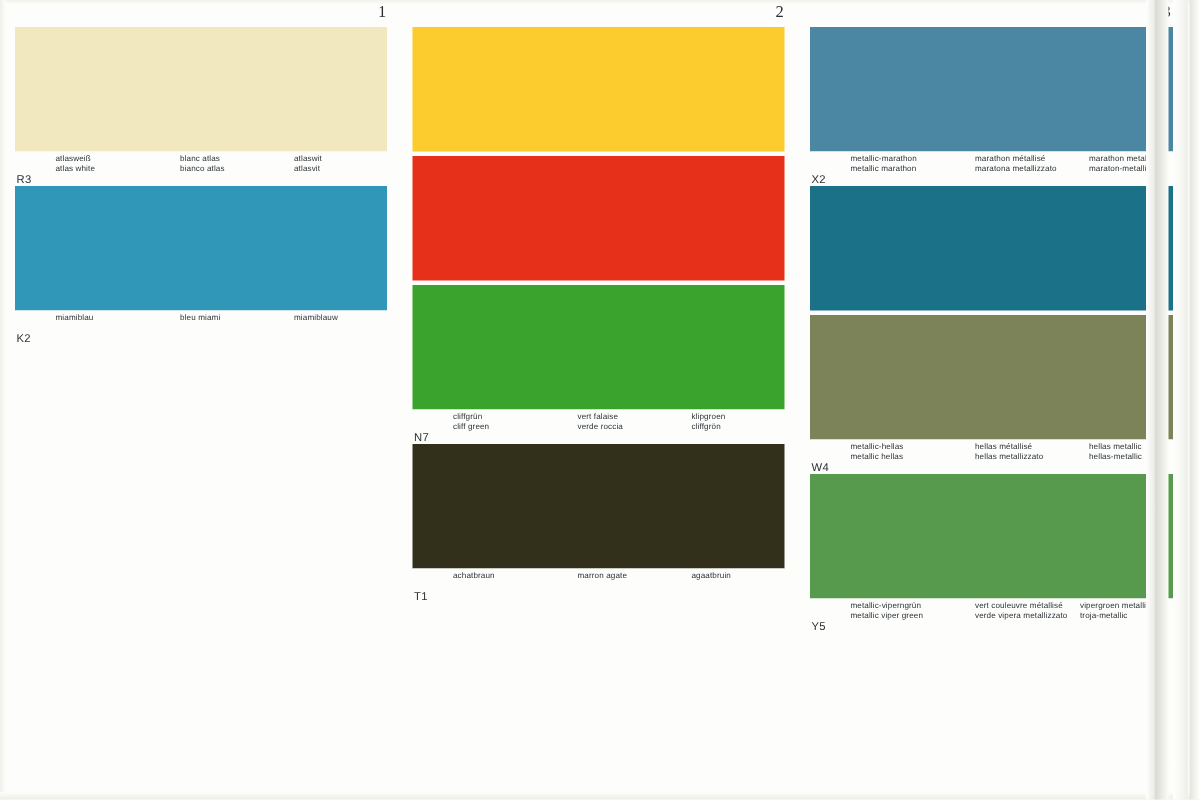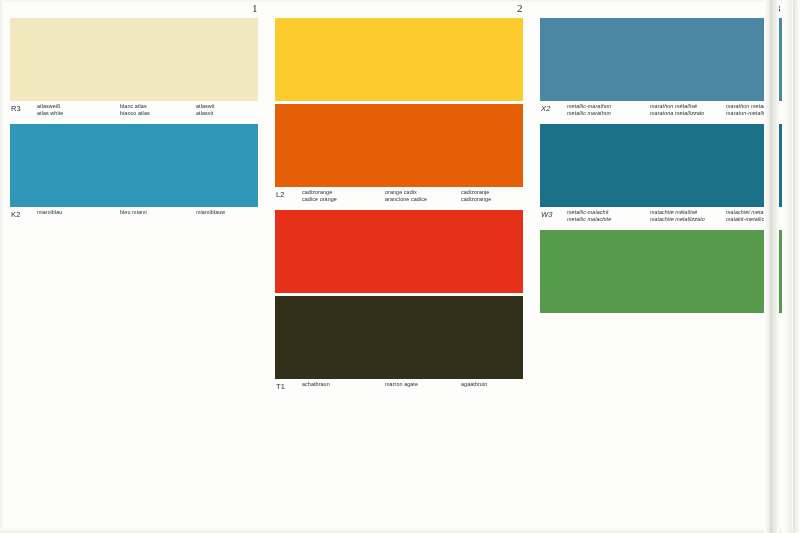--- a/index.html
+++ b/index.html
@@ -65,21 +65,21 @@
   .caption {
     position: relative;
     height: 19px;
     background: #fdfdfb;
     padding-top: 1px;
   }
 
   .code {
     position: absolute;
     left: 1px;
-    top: 3px;
+    top: 14px;
     font-family: "Liberation Sans", sans-serif;
     font-size: 7.5px;
     color: #2b3136;
     letter-spacing: 0.2px;
   }
 
   .names {
     position: absolute;
     font-size: 5.4px;
     line-height: 7.6px;
@@ -164,43 +164,43 @@
     </div>
 
   </div>
 
   <div class="column" style="left:275px;">
 
     <div class="swatch-block">
       <div class="swatch" style="background-color: rgb(252, 203, 45);"></div>
     </div>
 
-    <div class="swatch-block">
-      <div class="swatch" style="background-color: rgb(229, 95, 8);"></div>
-      <div class="caption">
-        <div class="code">L2</div>
-        <div class="names n-de">
-          <div>cadizorange</div>
-          <div>cadice orange</div>
-        </div>
-        <div class="names n-fr">
-          <div>orange cadix</div>
-          <div>arancione cadice</div>
-        </div>
-        <div class="names n-nl">
-          <div>cadizoranje</div>
-          <div>cadizorange</div>
-        </div>
-      </div>
-    </div>
 
     <div class="swatch-block">
       <div class="swatch" style="background-color: rgb(231, 48, 26);"></div>
     </div>
 
+    <div class="swatch-block">
+      <div class="swatch" style="background-color: rgb(58, 163, 45);"></div>
+      <div class="caption">
+        <div class="code">N7</div>
+        <div class="names n-de">
+          <div>cliffgrün</div>
+          <div>cliff green</div>
+        </div>
+        <div class="names n-fr">
+          <div>vert falaise</div>
+          <div>verde roccia</div>
+        </div>
+        <div class="names n-nl">
+          <div>klipgroen</div>
+          <div>cliffgrön</div>
+        </div>
+      </div>
+    </div>
 
     <div class="swatch-block">
       <div class="swatch" style="background-color: rgb(50, 48, 27);"></div>
       <div class="caption">
         <div class="code">T1</div>
         <div class="names n-de">
           <div>achatbraun</div>
 
         </div>
         <div class="names n-fr">
@@ -209,21 +209,21 @@
         </div>
         <div class="names n-nl">
           <div>agaatbruin</div>
 
         </div>
       </div>
     </div>
 
   </div>
 
-  <div class="column" style="left:540px;font-style:italic;">
+  <div class="column" style="left:540px;">
 
     <div class="swatch-block">
       <div class="swatch" style="background-color: rgb(75, 135, 163);"></div>
       <div class="caption">
         <div class="code">X2</div>
         <div class="names n-de">
           <div>metallic-marathon</div>
           <div>metallic marathon</div>
         </div>
         <div class="names n-fr">
@@ -232,40 +232,58 @@
         </div>
         <div class="names n-nl">
           <div>marathon metallic</div>
           <div>maraton-metallic</div>
         </div>
       </div>
     </div>
 
     <div class="swatch-block">
       <div class="swatch" style="background-color: rgb(27, 114, 136);"></div>
-      <div class="caption">
-        <div class="code">W3</div>
-        <div class="names n-de">
-          <div>metallic-malachit</div>
-          <div>metallic malachite</div>
-        </div>
-        <div class="names n-fr">
-          <div>malachite métallisé</div>
-          <div>malachite metallizzato</div>
-        </div>
-        <div class="names n-nl">
-          <div>malachiet metallic</div>
-          <div>malakit-metallic</div>
-        </div>
-      </div>
-    </div>
-
+    </div>
+
+    <div class="swatch-block">
+      <div class="swatch" style="background-color: rgb(125, 131, 88);"></div>
+      <div class="caption">
+        <div class="code">W4</div>
+        <div class="names n-de">
+          <div>metallic-hellas</div>
+          <div>metallic hellas</div>
+        </div>
+        <div class="names n-fr">
+          <div>hellas métallisé</div>
+          <div>hellas metallizzato</div>
+        </div>
+        <div class="names n-nl">
+          <div>hellas metallic</div>
+          <div>hellas-metallic</div>
+        </div>
+      </div>
+    </div>
 
     <div class="swatch-block">
       <div class="swatch" style="background-color: rgb(87, 154, 78);"></div>
+      <div class="caption">
+        <div class="code">Y5</div>
+        <div class="names n-de">
+          <div>metallic-viperngrün</div>
+          <div>metallic viper green</div>
+        </div>
+        <div class="names n-fr">
+          <div>vert couleuvre métallisé</div>
+          <div>verde vipera metallizzato</div>
+        </div>
+        <div class="names n-nl" style="left:180px;">
+          <div>vipergroen metallic</div>
+          <div>troja-metallic</div>
+        </div>
+      </div>
     </div>
 
   </div>
 
   <div class="page-edge edge-a"></div>
   <div class="page-edge edge-b"></div>
   <div class="page-edge edge-c"></div>
   <div class="page-edge edge-d"></div>
 
 </div>

